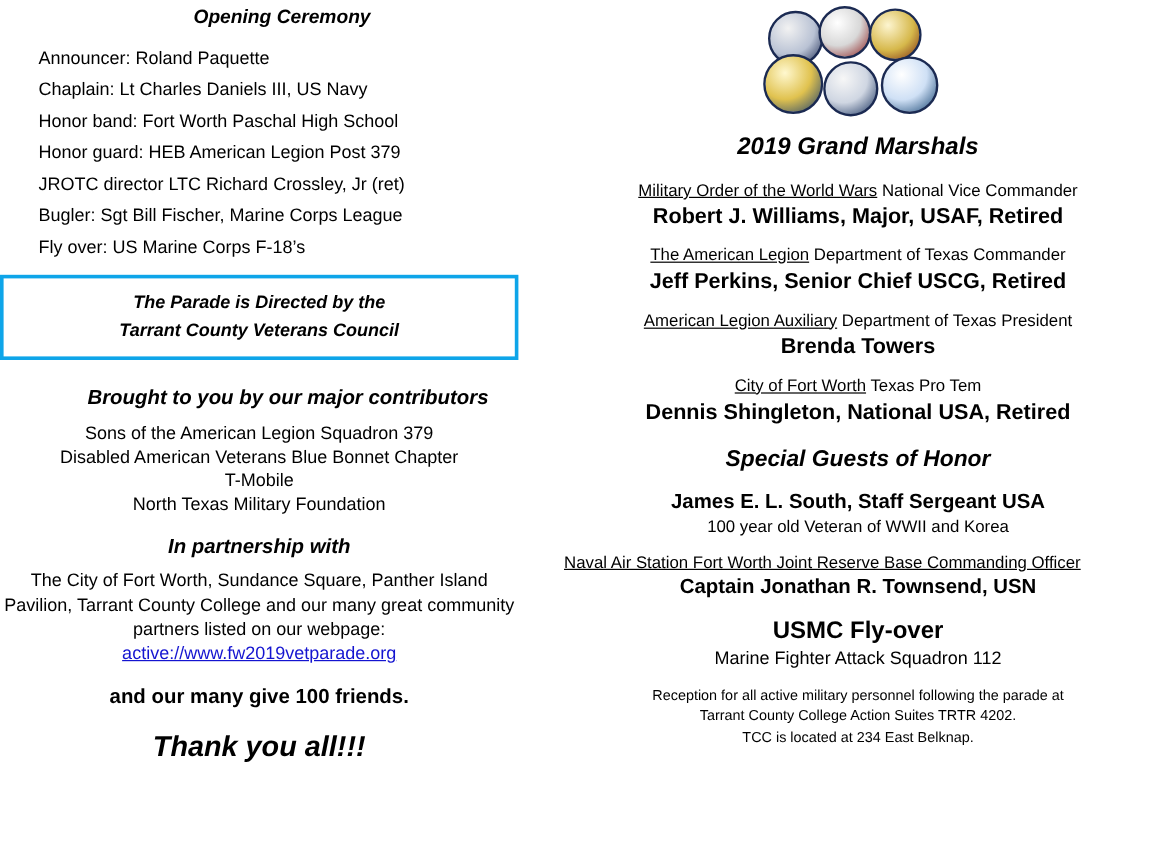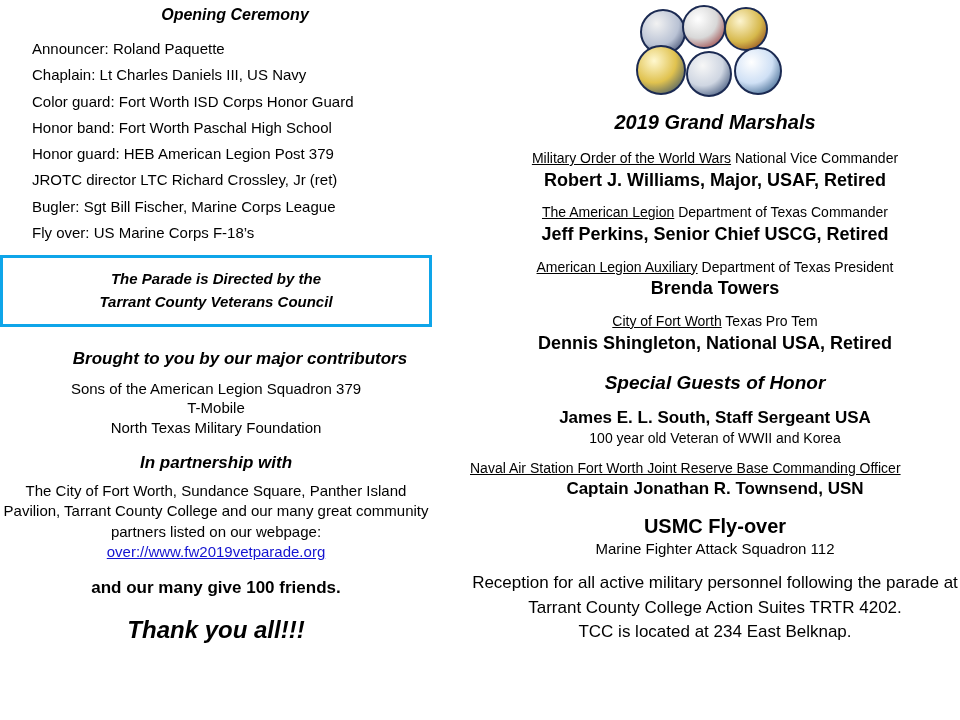--- a/index.html
+++ b/index.html
@@ -196,21 +196,21 @@
     font-weight: bold;
     margin-top: 16px;
   }
   .flyover-sub {
     text-align: center;
     font-size: 15px;
     margin-top: 2px;
   }
   .reception {
     text-align: center;
-    font-size: 17px;
+    font-size: 12px;
     line-height: 1.45;
     margin-top: 14px;
   }
 </style>
 </head>
 <body>
 
 <div class="page">
 
   <div class="col-left">
@@ -220,24 +220,20 @@
     <div>
       <div class="ceremony-line">
         <span class="lbl">Announcer:</span>
         <span class="val">Roland Paquette</span>
       </div>
       <div class="ceremony-line">
         <span class="lbl">Chaplain:</span>
         <span class="val">Lt Charles Daniels III, US Navy</span>
       </div>
       <div class="ceremony-line">
-        <span class="lbl">Color guard:</span>
-        <span class="val">Fort Worth ISD Corps Honor Guard</span>
-      </div>
-      <div class="ceremony-line">
         <span class="lbl">Honor band:</span>
         <span class="val">Fort Worth Paschal High School</span>
       </div>
       <div class="ceremony-line">
         <span class="lbl">Honor guard:</span>
         <span class="val">HEB American Legion Post 379</span>
       </div>
       <div class="ceremony-line">
         <span class="lbl">JROTC director</span>
         <span class="val">LTC Richard Crossley, Jr (ret)</span>
@@ -253,27 +249,28 @@
     </div>
 
     <div class="directed-box">
       <div class="dl">The Parade is Directed by the</div>
       <div class="dl">Tarrant County Veterans Council</div>
     </div>
 
     <div class="contrib-head">Brought to you by our major contributors</div>
     <div class="contrib-list">
       <div>Sons of the American Legion Squadron 379</div>
+      <div>Disabled American Veterans Blue Bonnet Chapter</div>
       <div>T-Mobile</div>
       <div>North Texas Military Foundation</div>
     </div>
 
     <div class="partner-head">In partnership with</div>
     <div class="partner-body">
-      <span>The City of Fort Worth, Sundance Square, Panther Island Pavilion, Tarrant County College and our many great community partners listed on our webpage: </span><a href="#">over://www.fw2019vetparade.org</a>
+      <span>The City of Fort Worth, Sundance Square, Panther Island Pavilion, Tarrant County College and our many great community partners listed on our webpage: </span><a href="#">active://www.fw2019vetparade.org</a>
     </div>
 
     <div class="give100">and our many give 100 friends.</div>
     <div class="thankyou">Thank you all!!!</div>
   </div>
 
   <div class="col-right">
 
     <div class="seals">
       <div class="seal-wrap">

